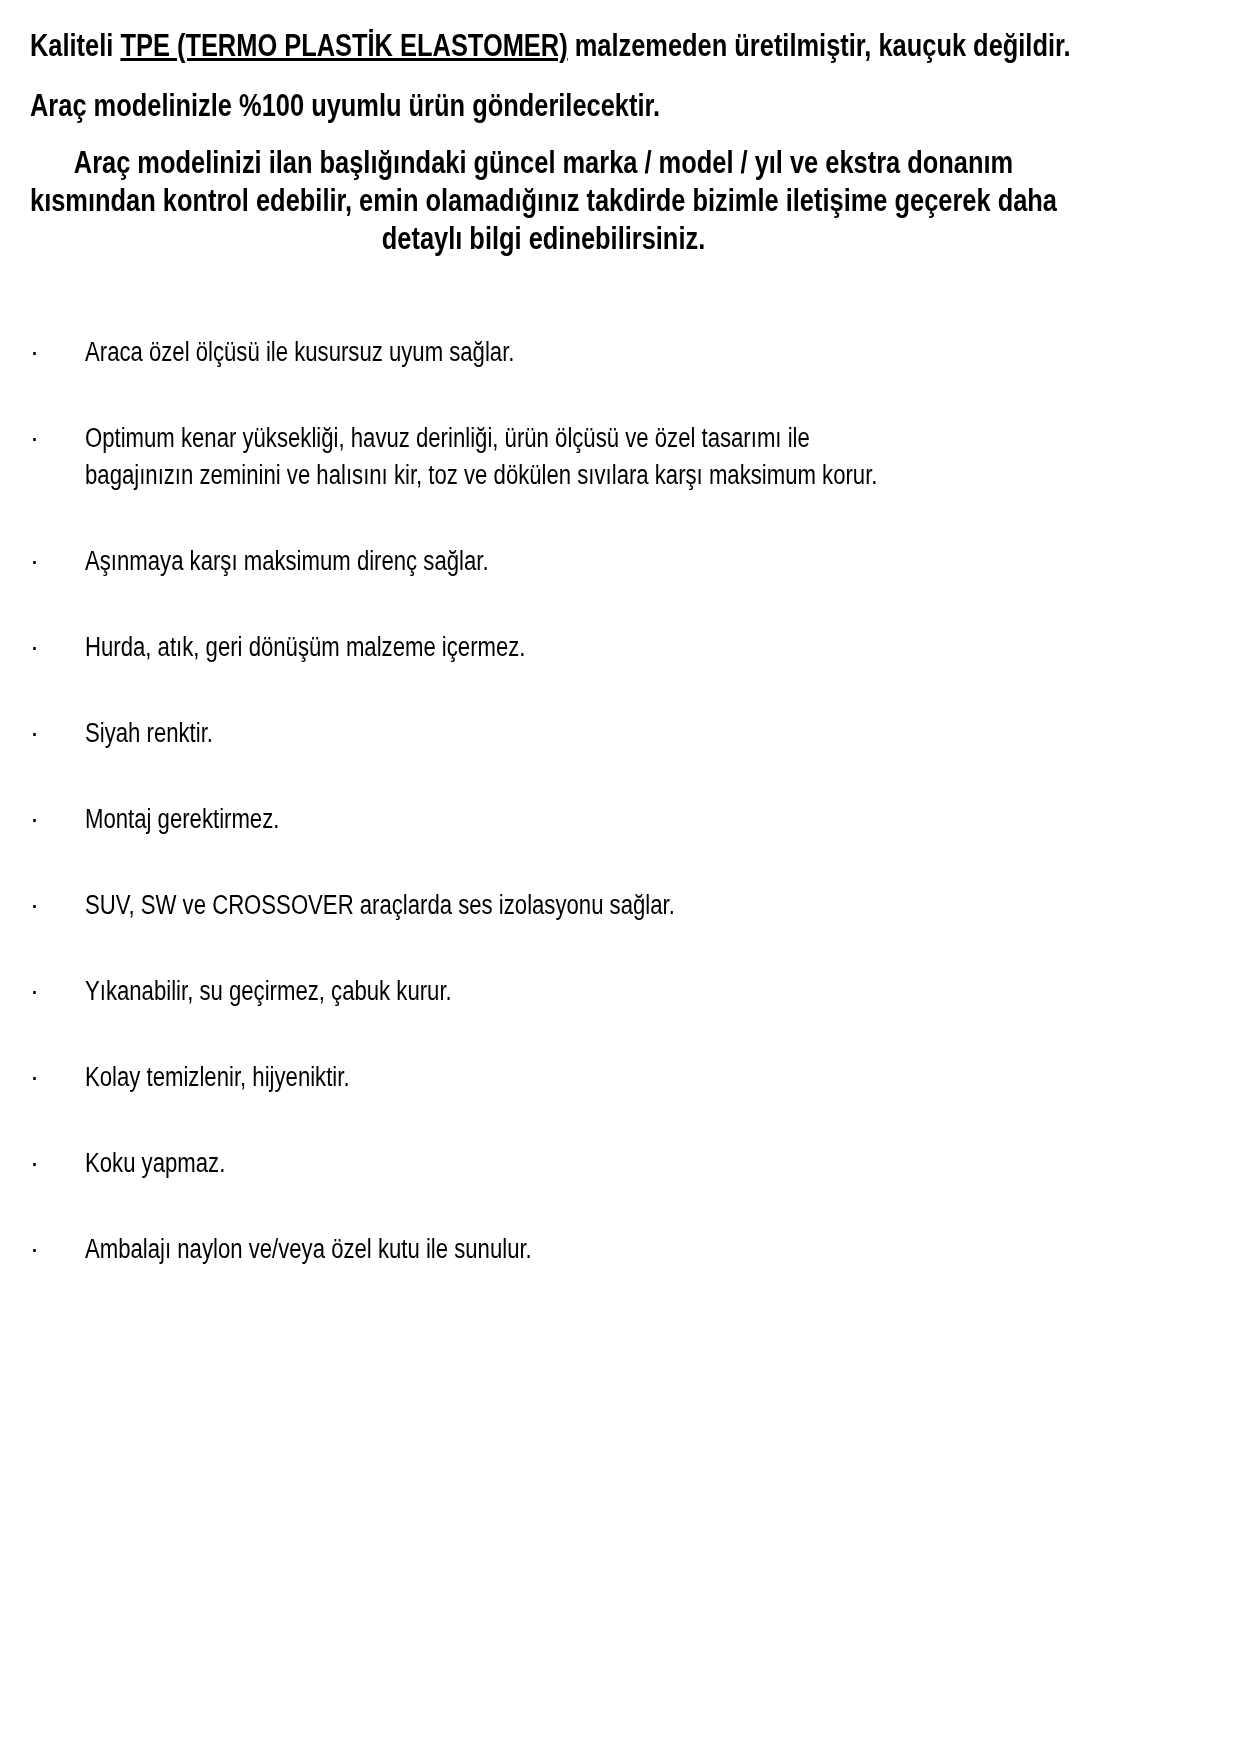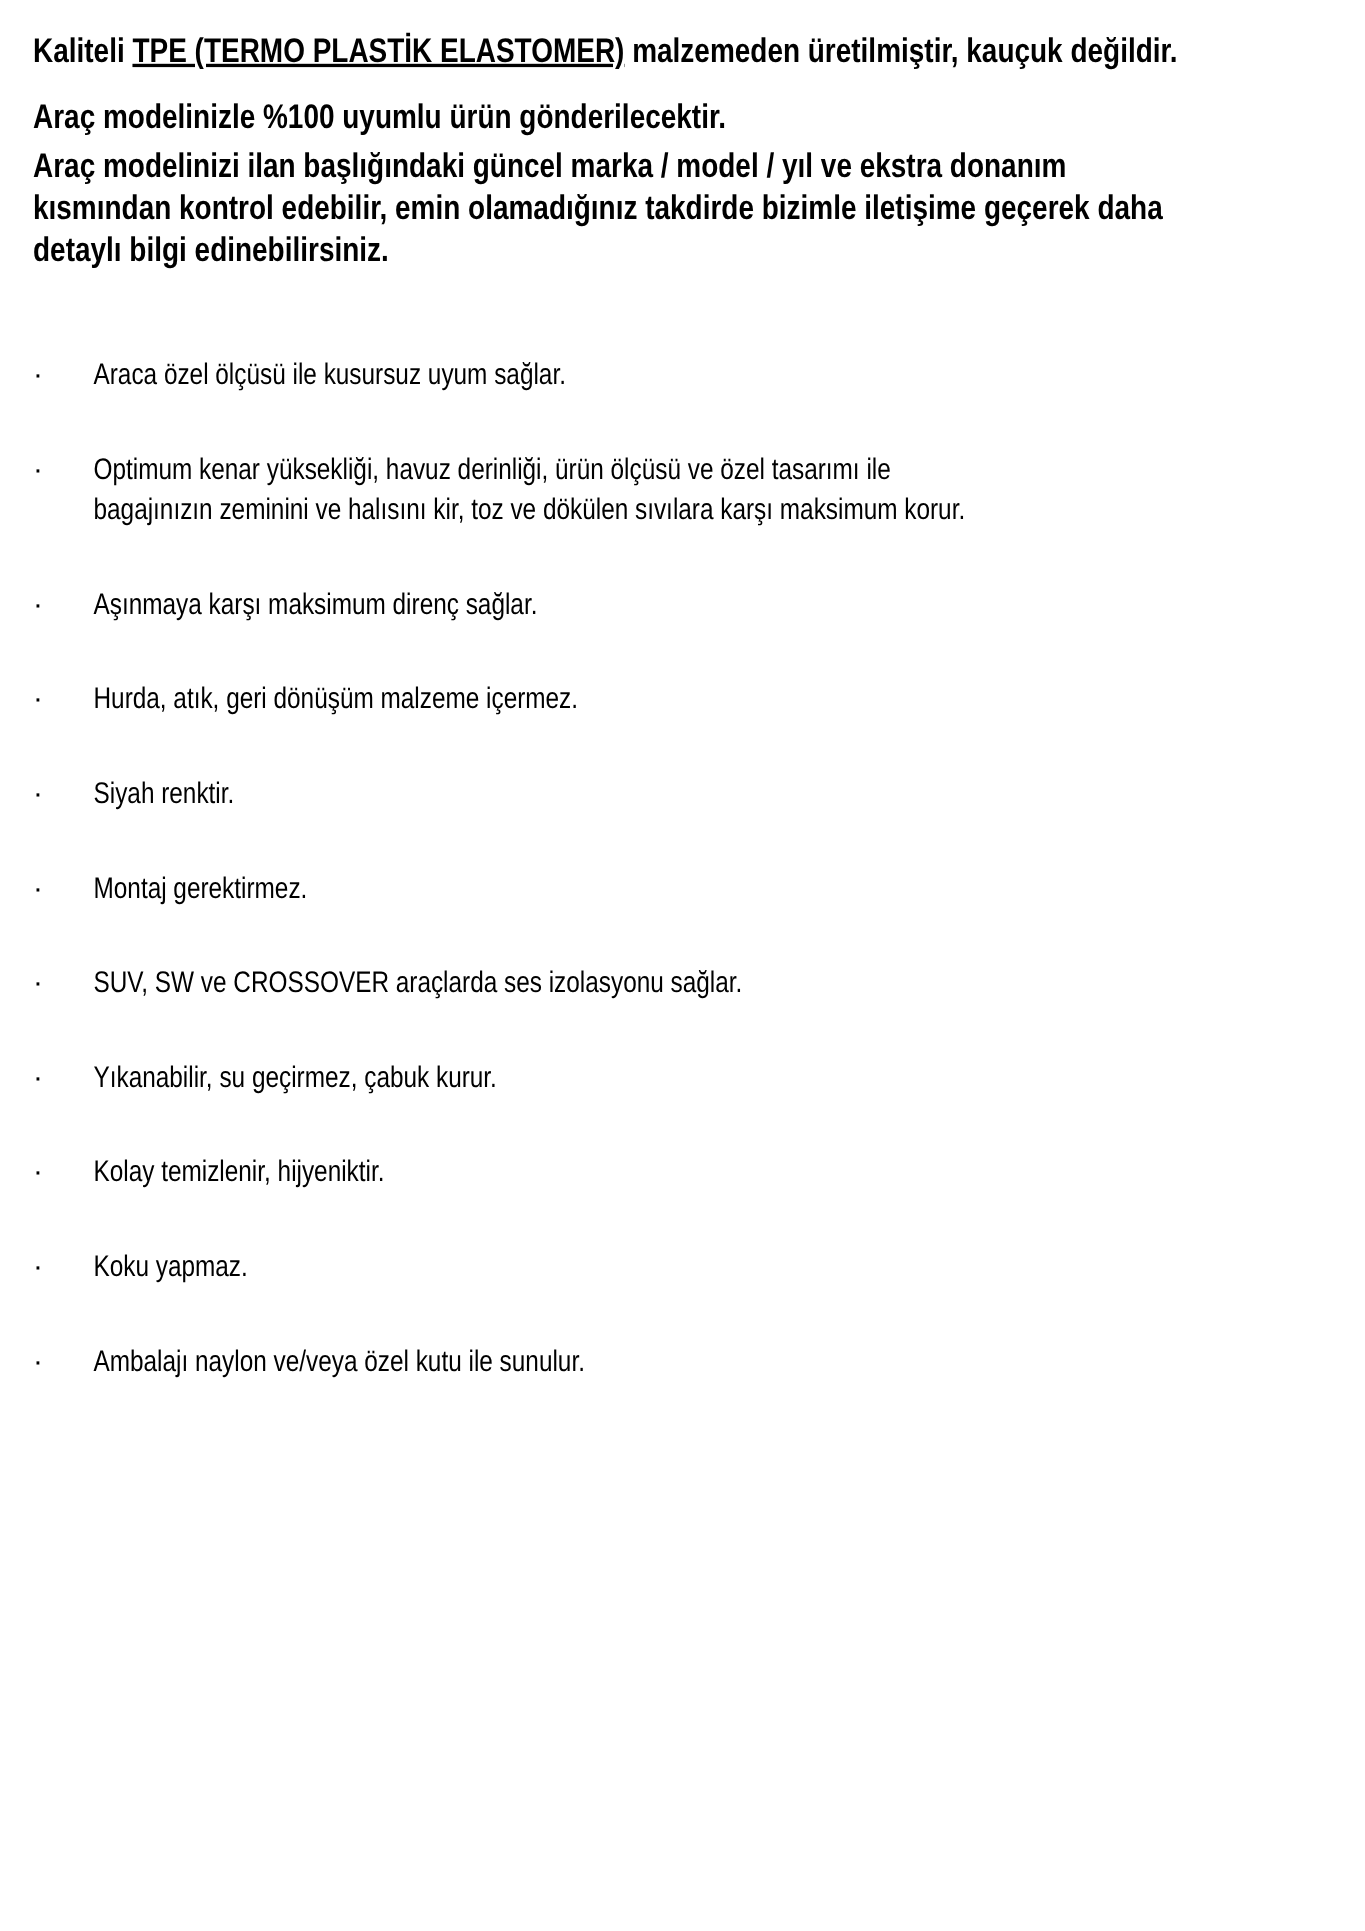--- a/index.html
+++ b/index.html
@@ -19,23 +19,24 @@
     display: block;
     width: max-content;
     transform: scaleX(0.82);
     transform-origin: 0 0;
     white-space: pre-line;
   }
   .h1, .h2, .para {
     font-weight: bold;
     font-size: 31px;
     line-height: 38px;
+    text-align: center;
   }
   .h1 { margin-bottom: 22px; }
-  .h2 { margin-bottom: 7px; }
+  .h2 { margin-bottom: 19px; }
   .para { margin-bottom: 76px; }
   .h1 .ul-term { text-decoration: underline; }
   ul.bullets {
     list-style: none;
   }
   ul.bullets li {
     position: relative;
     padding-left: 55px;
     margin-bottom: 49px;
     font-size: 27px;

